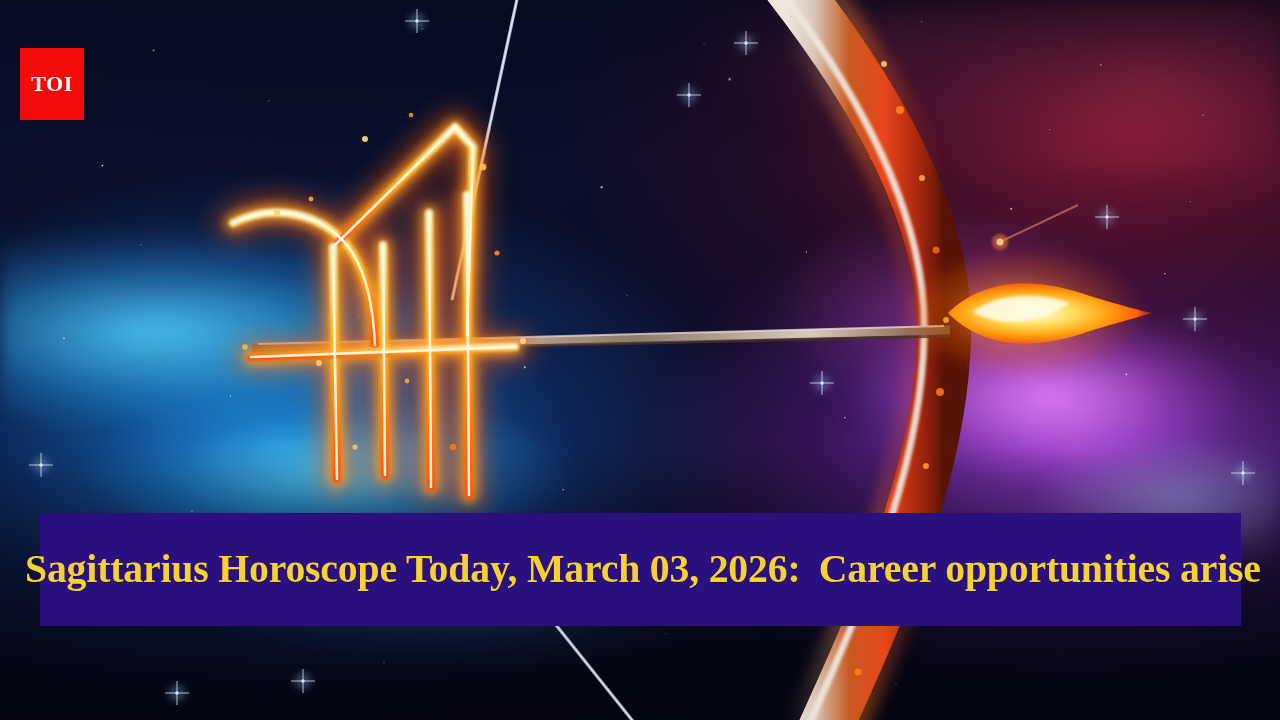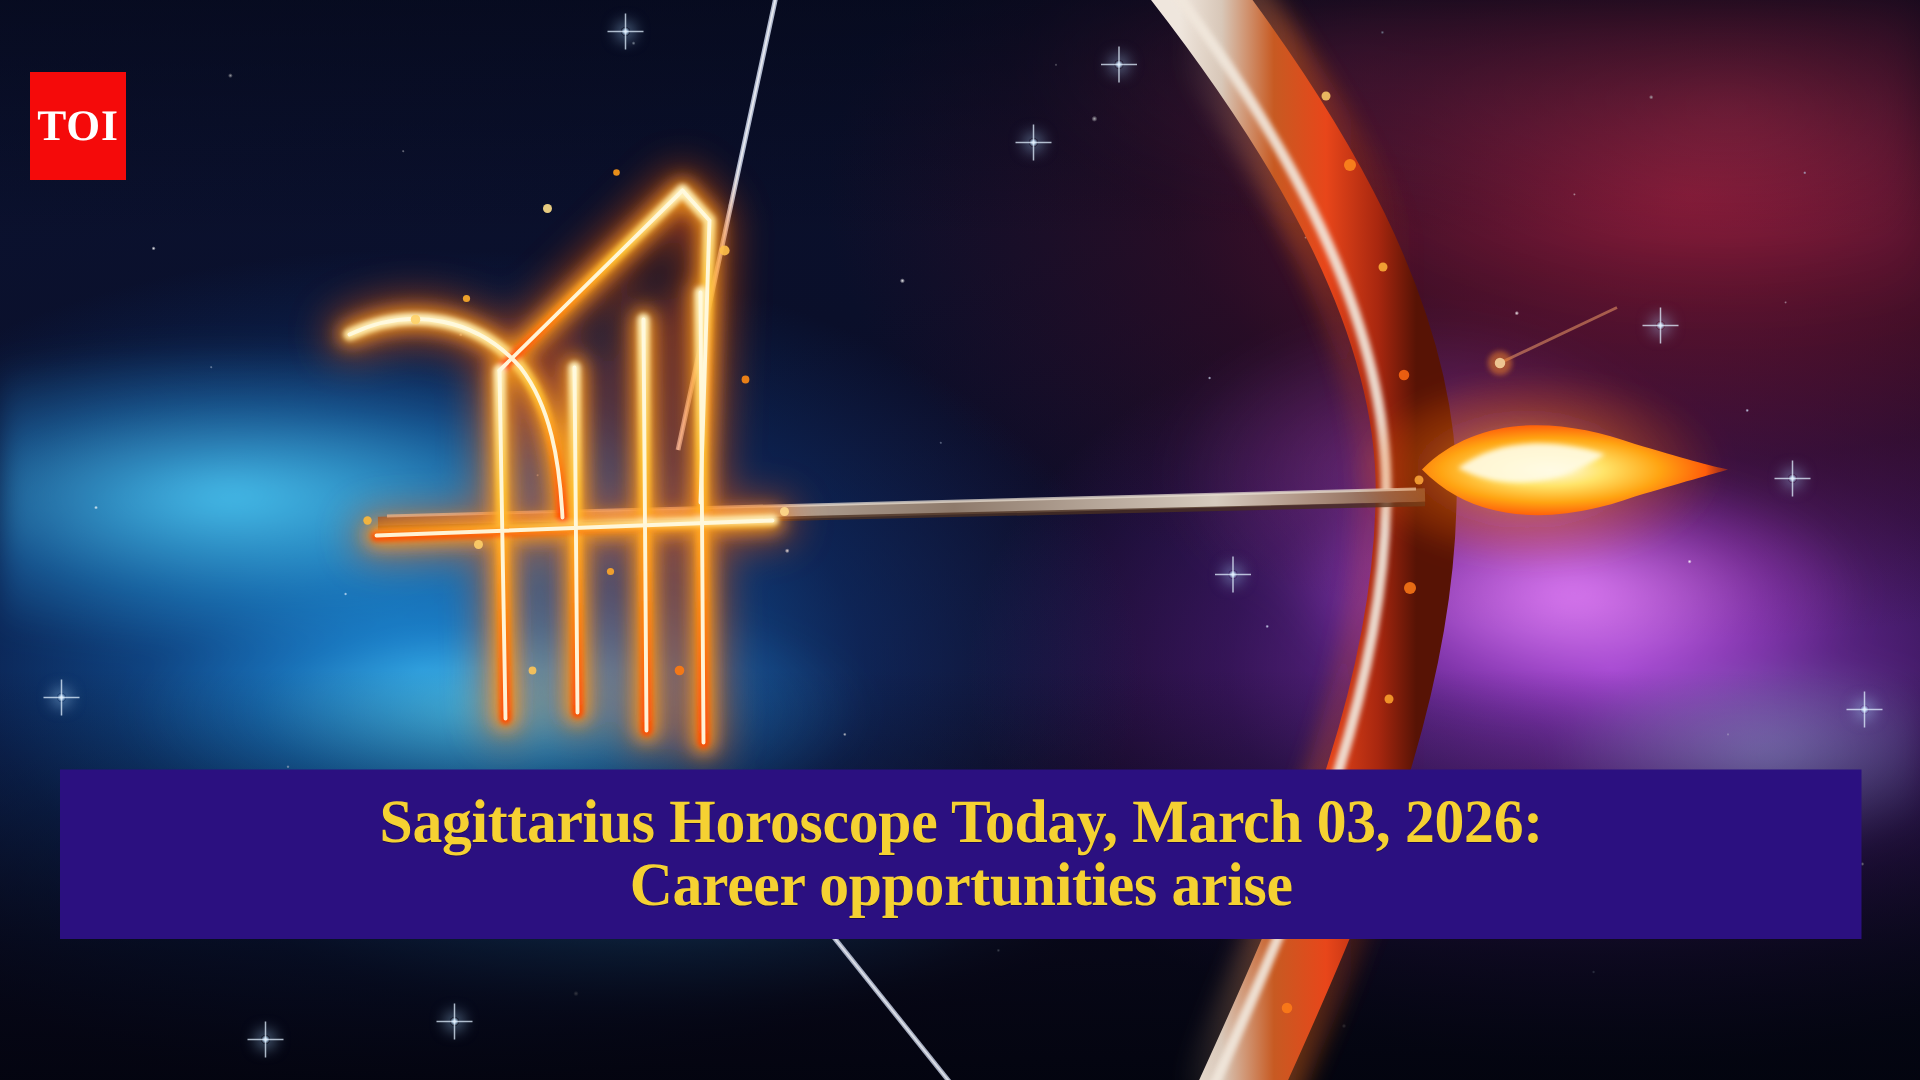--- a/index.html
+++ b/index.html
@@ -139,33 +139,33 @@
     position:absolute;
     left:20px; top:48px;
     width:64px; height:72px;
     background:#f50a0a;
     display:flex; align-items:center; justify-content:center;
   }
   #toi-logo .toi-text {
     color:#ffffff;
     font-family:"Liberation Serif", serif;
     font-weight:700;
-    font-size:29px;
+    font-size:22px;
     letter-spacing:0.5px;
     line-height:1;
   }
 
   
   #title-banner {
     position:absolute;
     left:40px; top:513px;
     width:1201px; height:113px;
     background:#2b1080;
     display:flex;
-    flex-direction:column;
+    flex-direction:row;
     align-items:center;
     justify-content:center;
     padding-bottom:2px;
   }
   #title-banner .title-line {
     color:#f5d132;
     font-family:"Liberation Serif", serif;
     font-weight:700;
     font-size:41px;
     line-height:1.02;

